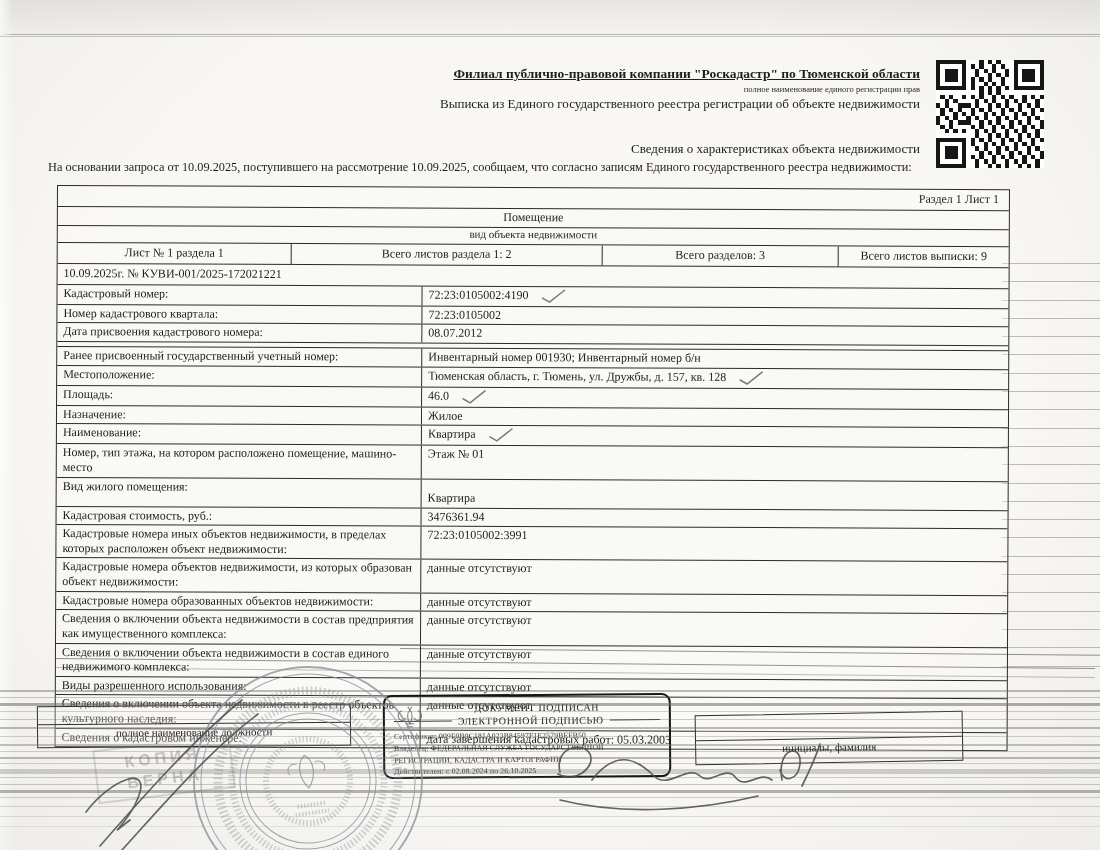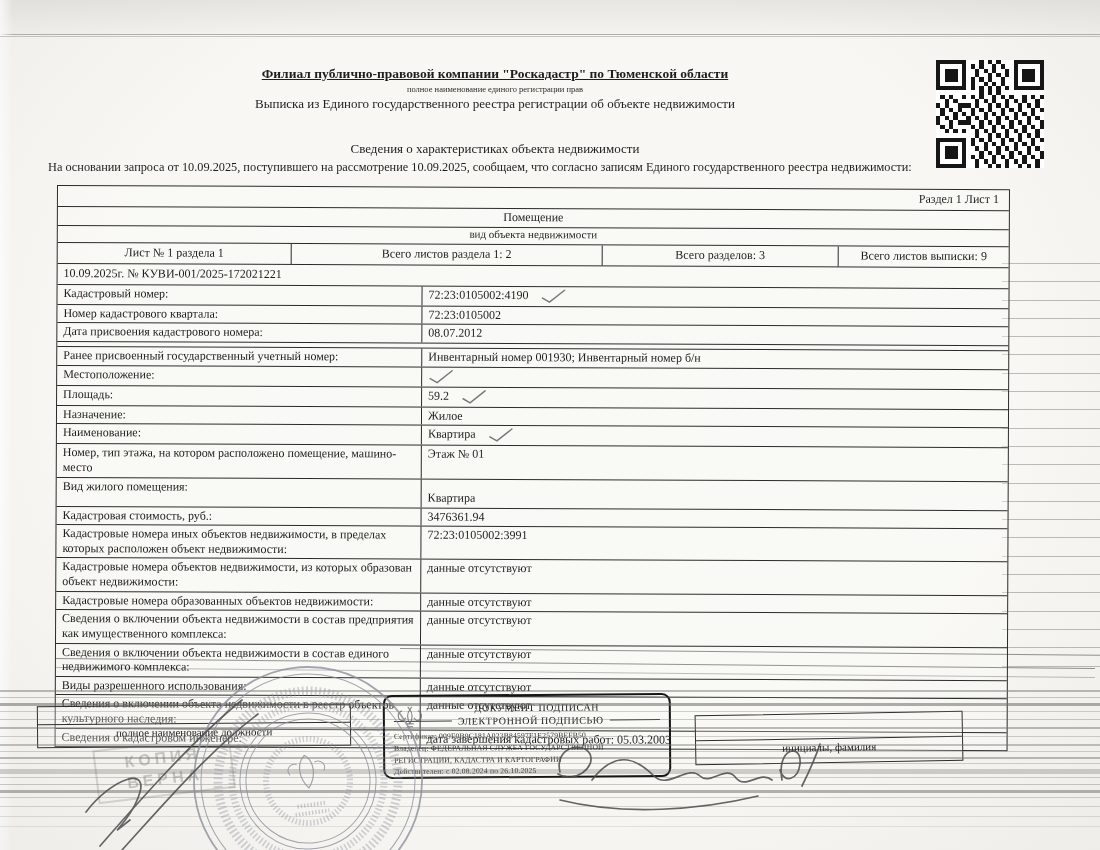--- a/index.html
+++ b/index.html
@@ -10,21 +10,21 @@
     color:#1e1e1e;
   }
   .edge-top{position:absolute;left:0;top:0;width:1100px;height:34px;
     background:linear-gradient(#e7e6e2,#f4f3ef);border-bottom:1px solid #b2b0ab;z-index:1;}
   .edge-left{position:absolute;left:0;top:0;bottom:0;width:13px;
     background:linear-gradient(to right,#ffffff,rgba(255,255,255,0));z-index:1;}
   .vignette{position:absolute;inset:0;z-index:1;pointer-events:none;
     background:radial-gradient(ellipse at 50% 45%, rgba(255,255,255,0) 60%, rgba(120,118,112,.08) 100%);}
 
   
-  .h-center{position:absolute;left:80px;width:830px;text-align:center;z-index:3;}
+  .h-center{position:absolute;left:90px;width:830px;text-align:right;z-index:3;}
   .h-org{top:66px;font-weight:bold;font-size:13.5px;text-decoration:underline;}
   .h-cap{top:84px;font-size:8.5px;color:#2b2b2b;}
   .h-doc{top:96px;font-size:13px;}
   .h-sec{top:141px;font-size:13px;}
   .h-req{position:absolute;left:48px;top:160px;width:1008px;font-size:12.3px;z-index:3;}
 
   
   .qr{position:absolute;left:936px;top:60px;z-index:3;}
 
   
@@ -424,29 +424,30 @@
     <div class="trow gap"></div>
     <div class="trow">
       <div class="tlabel">Ранее присвоенный государственный учетный номер:</div>
       <div class="tvalue">
         <span>Инвентарный номер 001930; Инвентарный номер б/н</span>
       </div>
     </div>
     <div class="trow">
       <div class="tlabel">Местоположение:</div>
       <div class="tvalue">
+        <span>Тюменская область, г. Тюмень, ул. Дружбы, д. 157, кв. 128</span>
         <svg class="checkmark" width="26" height="15" viewBox="0 0 26 15">
           <path d="M2 9 L9 13 L24 1" stroke="#7a7a7a" stroke-width="1.5" fill="none" stroke-linecap="round"></path>
         </svg>
       </div>
     </div>
     <div class="trow">
       <div class="tlabel">Площадь:</div>
       <div class="tvalue">
-        <span>59.2</span>
+        <span>46.0</span>
         <svg class="checkmark" width="26" height="15" viewBox="0 0 26 15">
           <path d="M2 9 L9 13 L24 1" stroke="#7a7a7a" stroke-width="1.5" fill="none" stroke-linecap="round"></path>
         </svg>
       </div>
     </div>
     <div class="trow">
       <div class="tlabel">Назначение:</div>
       <div class="tvalue">
         <span>Жилое</span>
       </div>

